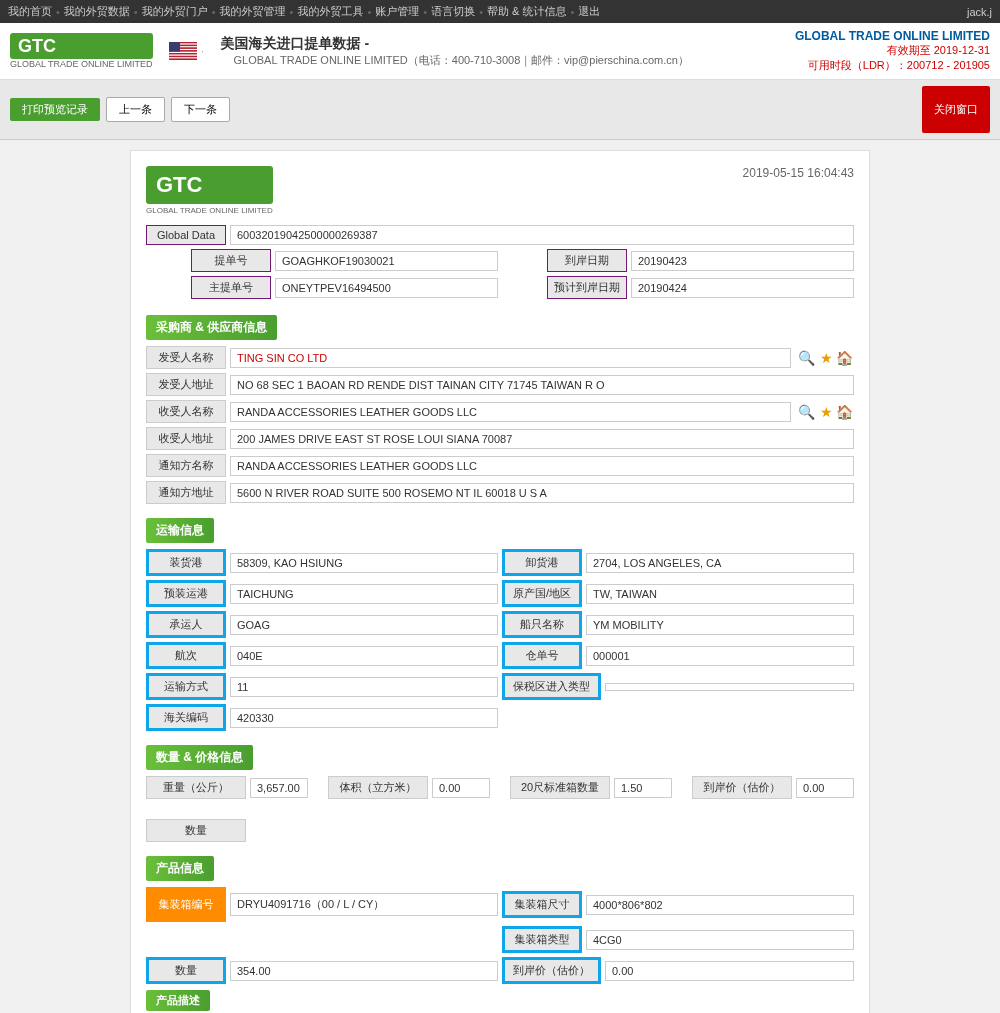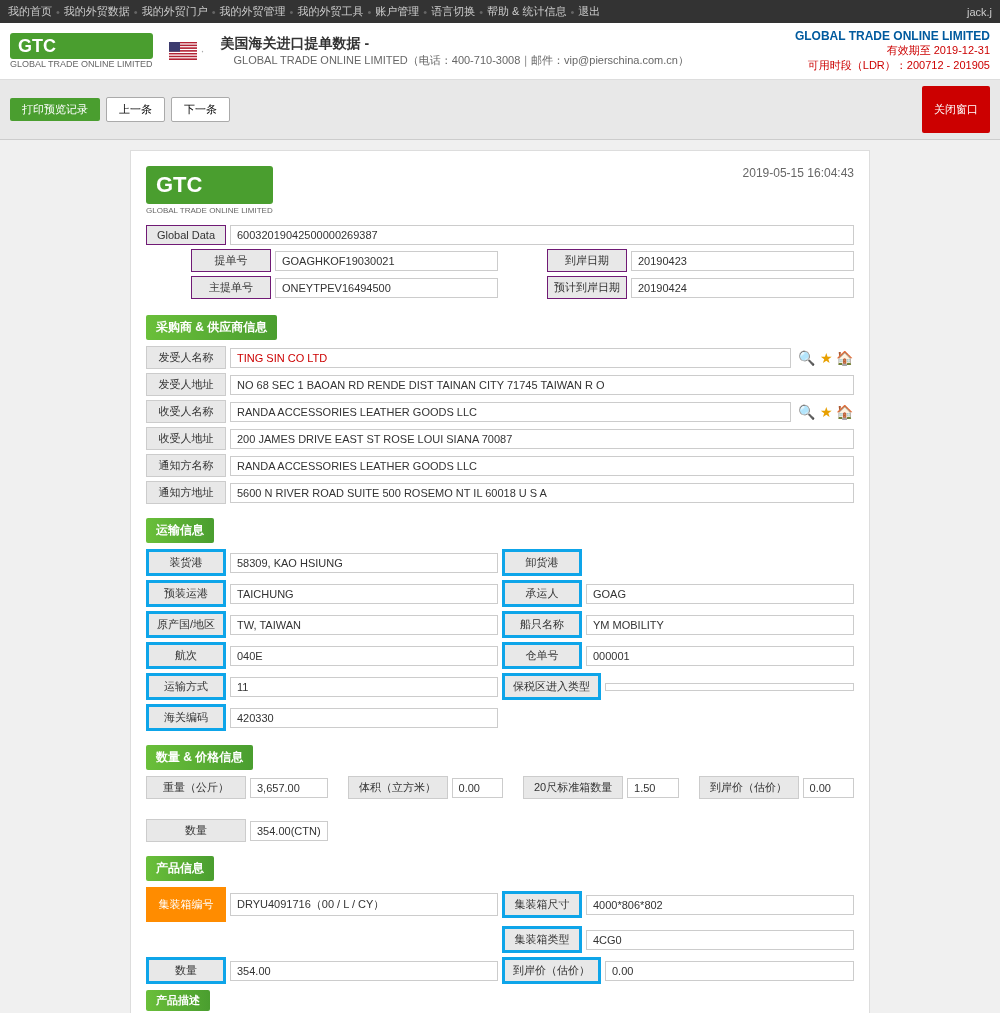--- a/index.html
+++ b/index.html
@@ -462,32 +462,33 @@
 
     <div class="section-block">
       <div class="section-header">运输信息</div>
       <div class="transport-grid">
         <div class="transport-row">
           <span class="transport-label">装货港</span>
           <span class="transport-value">58309, KAO HSIUNG</span>
         </div>
         <div class="transport-row">
           <span class="transport-label">卸货港</span>
+          <span class="transport-value">2704, LOS ANGELES, CA</span>
         </div>
         <div class="transport-row">
           <span class="transport-label">预装运港</span>
           <span class="transport-value">TAICHUNG</span>
         </div>
         <div class="transport-row">
+          <span class="transport-label">原产国/地区</span>
+          <span class="transport-value">TW, TAIWAN</span>
+        </div>
+        <div class="transport-row">
           <span class="transport-label">承运人</span>
           <span class="transport-value">GOAG</span>
-        </div>
-        <div class="transport-row">
-          <span class="transport-label">原产国/地区</span>
-          <span class="transport-value">TW, TAIWAN</span>
         </div>
         <div class="transport-row">
           <span class="transport-label">船只名称</span>
           <span class="transport-value">YM MOBILITY</span>
         </div>
         <div class="transport-row">
           <span class="transport-label">航次</span>
           <span class="transport-value">040E</span>
         </div>
         <div class="transport-row">
@@ -523,21 +524,20 @@
         <div class="qty-row">
           <span class="qty-label">20尺标准箱数量</span>
           <span class="qty-value">1.50</span>
         </div>
         <div class="qty-row">
           <span class="qty-label">到岸价（估价）</span>
           <span class="qty-value">0.00</span>
         </div>
         <div class="qty-row qty-single">
           <span class="qty-label">数量</span>
-          <span class="qty-value">354.00(CTN)</span>
         </div>
       </div>
     </div>
 
     <div class="section-block">
       <div class="section-header">产品信息</div>
 
       <div style="display:grid;grid-template-columns:1fr 1fr;gap:4px;">
         <div class="supplier-row">
           <span class="product-container-label">集装箱编号</span>

